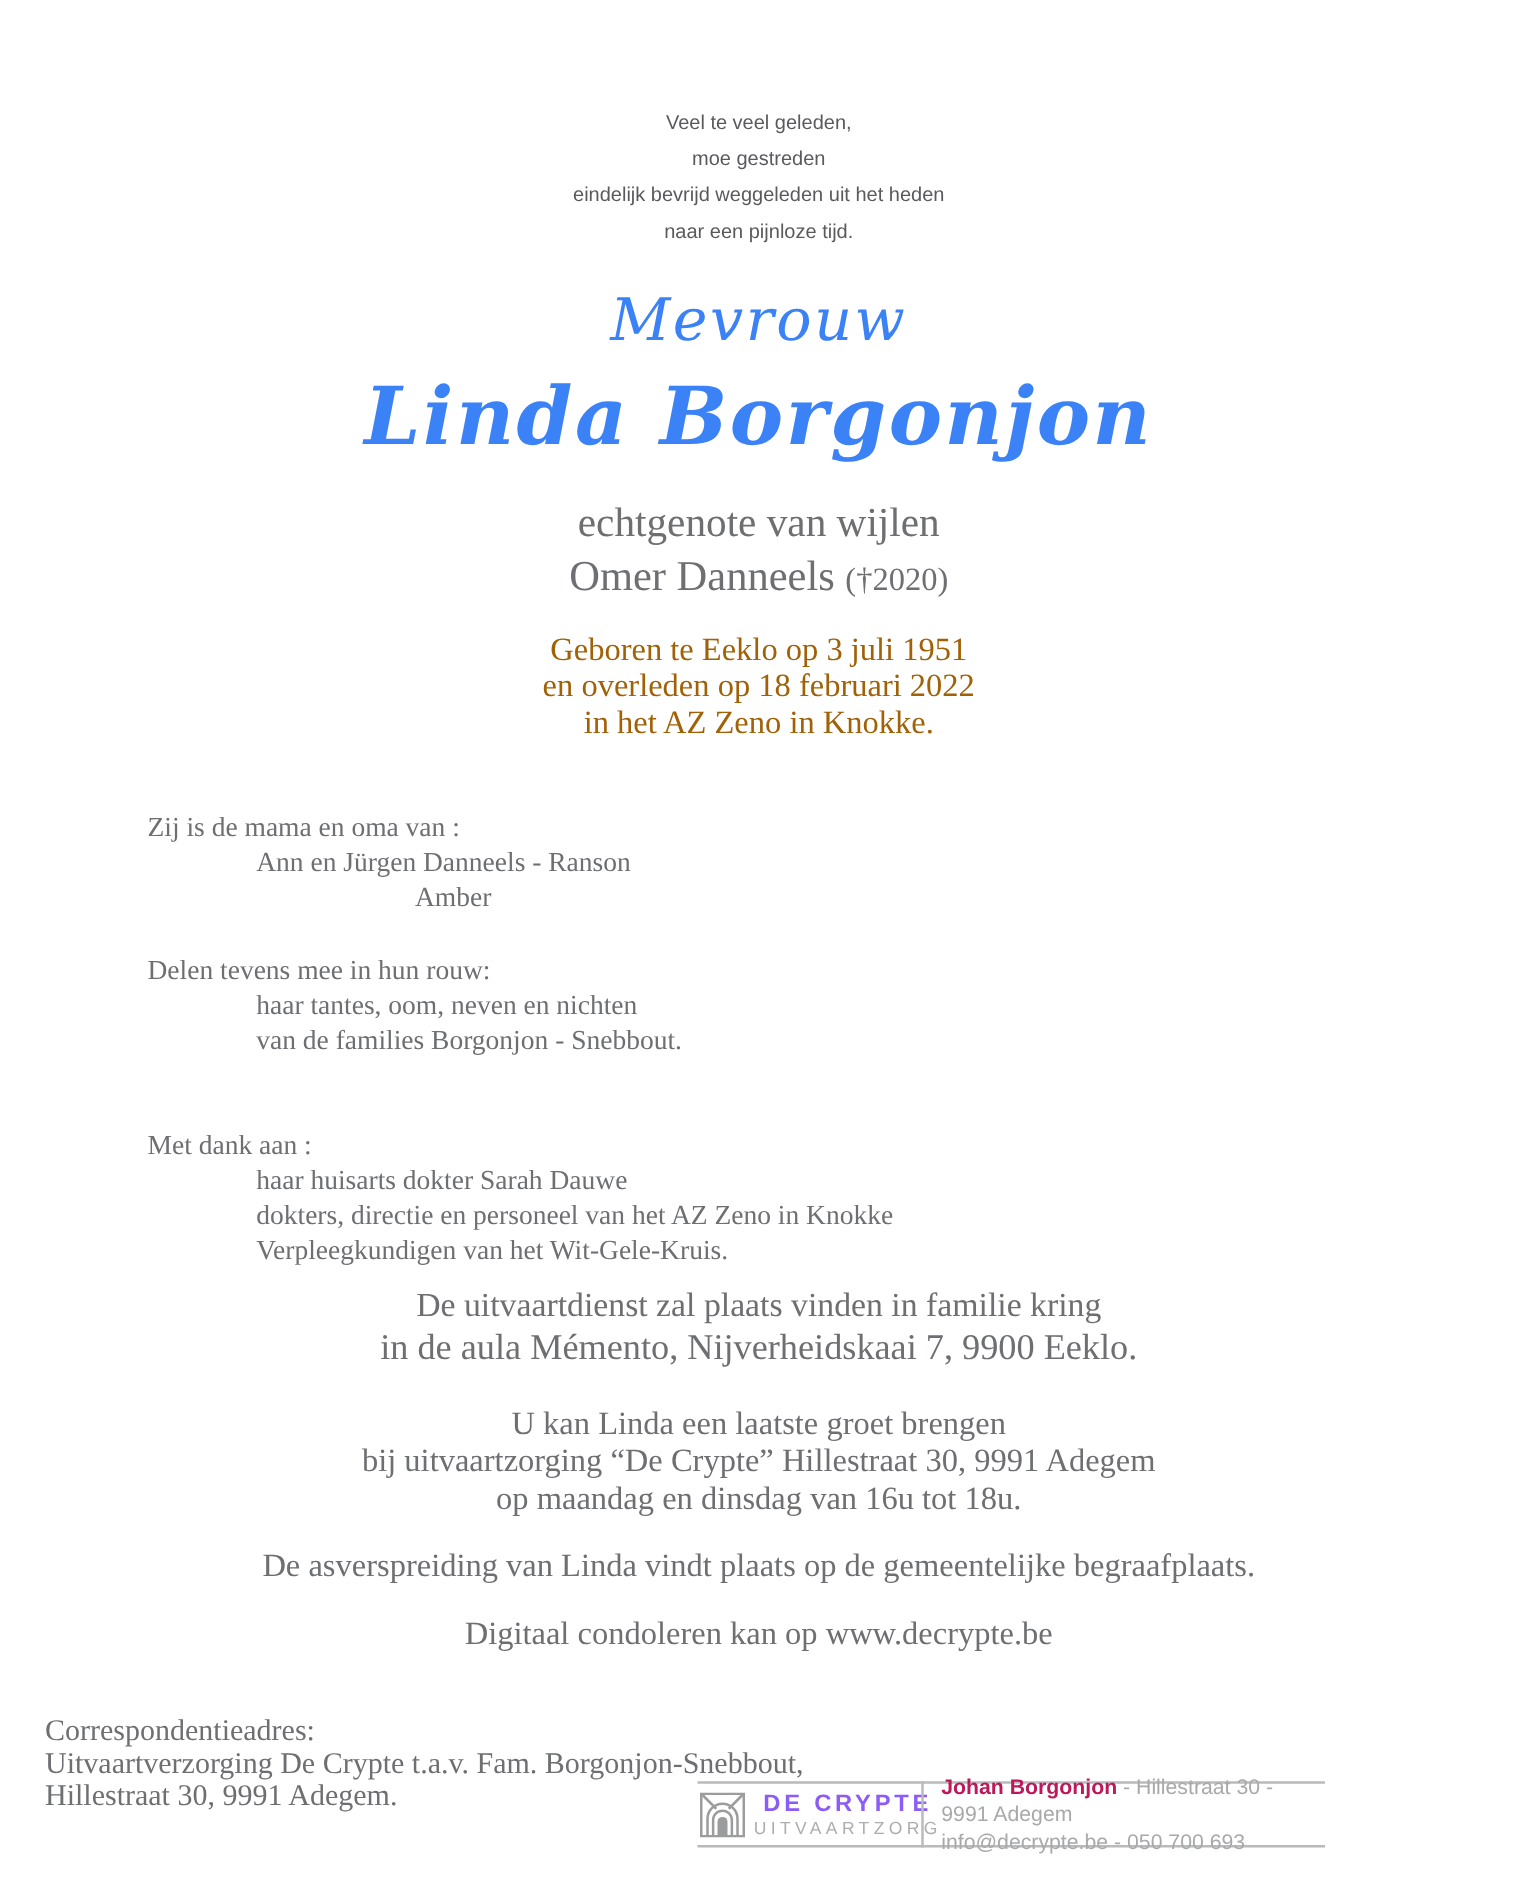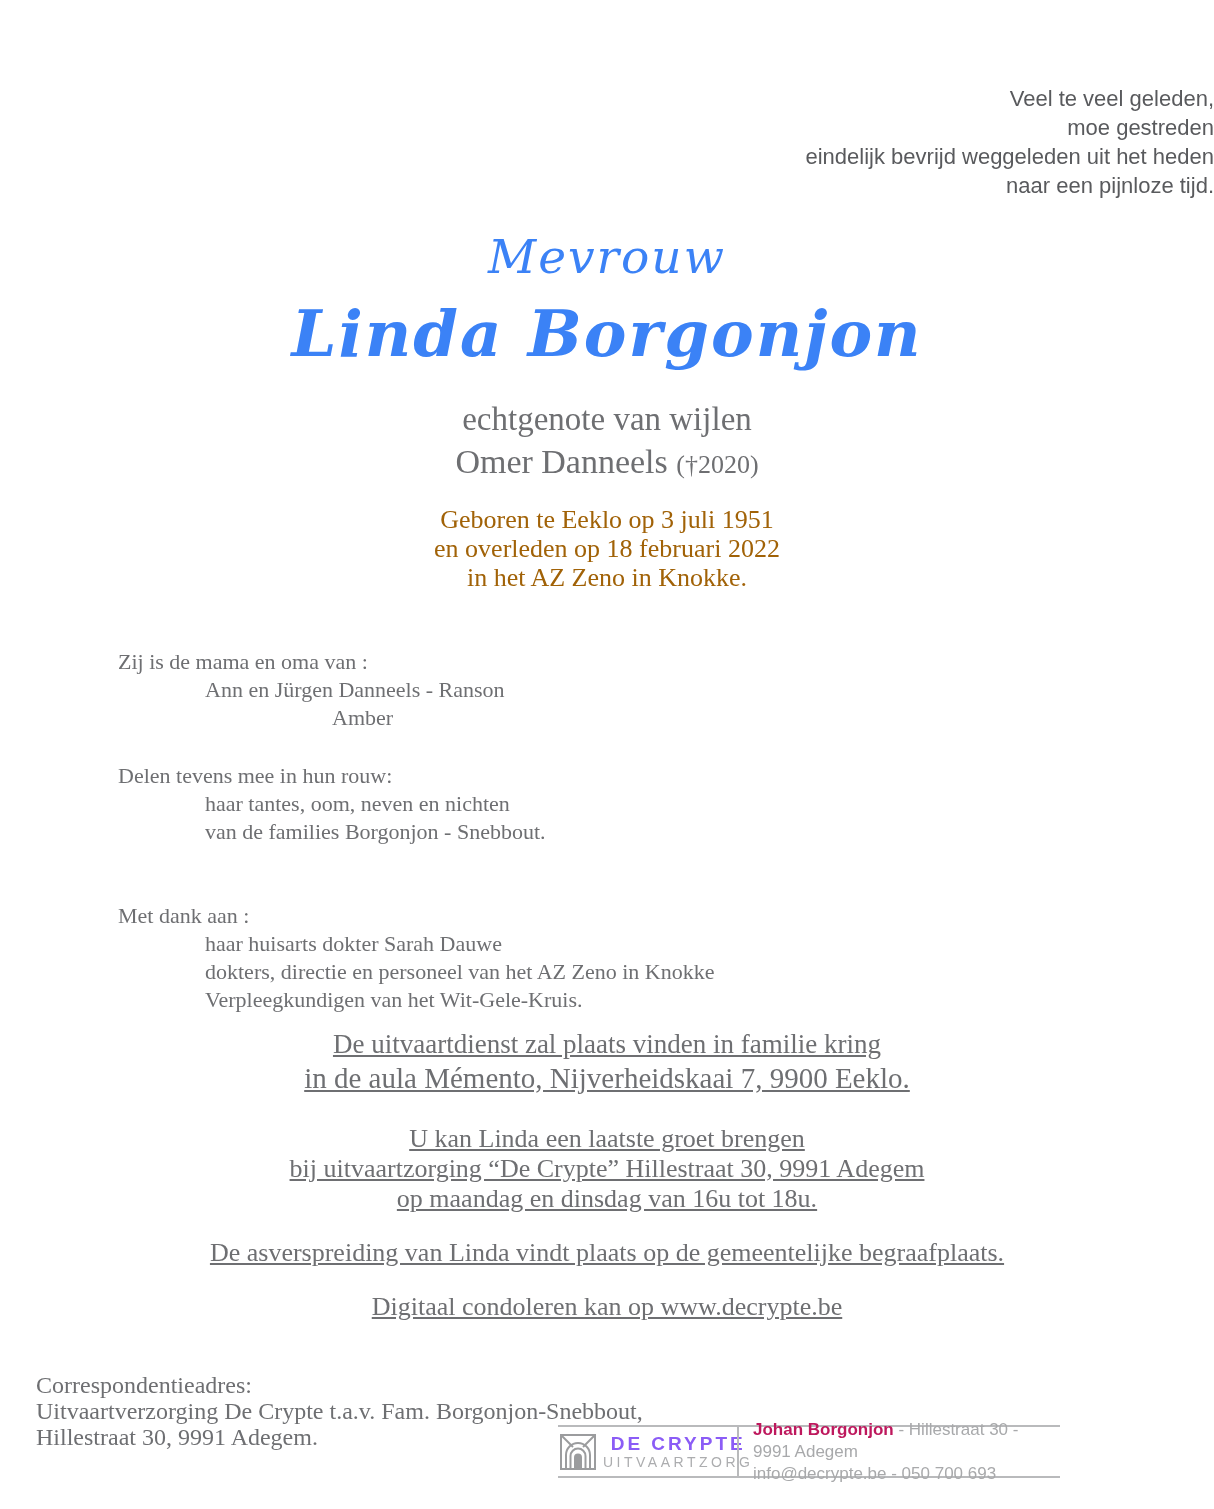--- a/index.html
+++ b/index.html
@@ -9,23 +9,23 @@
     width: 1214px;
     height: 1509px;
     background: #ffffff;
     overflow: hidden;
     font-family: "Liberation Serif", serif;
   }
   
   .poem {
     position: absolute;
     top: 84px; left: 0; width: 100%;
-    text-align: right;
+    text-align: center;
     font-family: "Liberation Sans", sans-serif;
-    font-size: 22px;
+    font-size: 16px;
     line-height: 29px;
     color: #595a5d;
   }
   
   .names {
     position: absolute;
     top: 226px; left: 0; width: 100%;
     text-align: center;
     color: #3b82f6;
     font-family: "DejaVu Serif", serif;
@@ -64,21 +64,20 @@
   .sec-mourning { top: 762px; }
   .sec-thanks   { top: 902px; }
   .indent1 { margin-left: 87px; }
   .indent2 { margin-left: 214px; }
   
   .center-block {
     position: absolute;
     left: 0; width: 100%;
     text-align: center;
     color: #6e6f72;
-    text-decoration: underline;
   }
   .service { top: 1028px; }
   .service-l1 { font-size: 27px; line-height: 33px; }
   .service-l2 { font-size: 29px; line-height: 34px; }
   .visitation { top: 1124px; font-size: 26px; line-height: 30px; }
   .ashes { top: 1238px; font-size: 26px; }
   .condolence { top: 1292px; font-size: 26px; }
   
   .correspondence {
     position: absolute;

